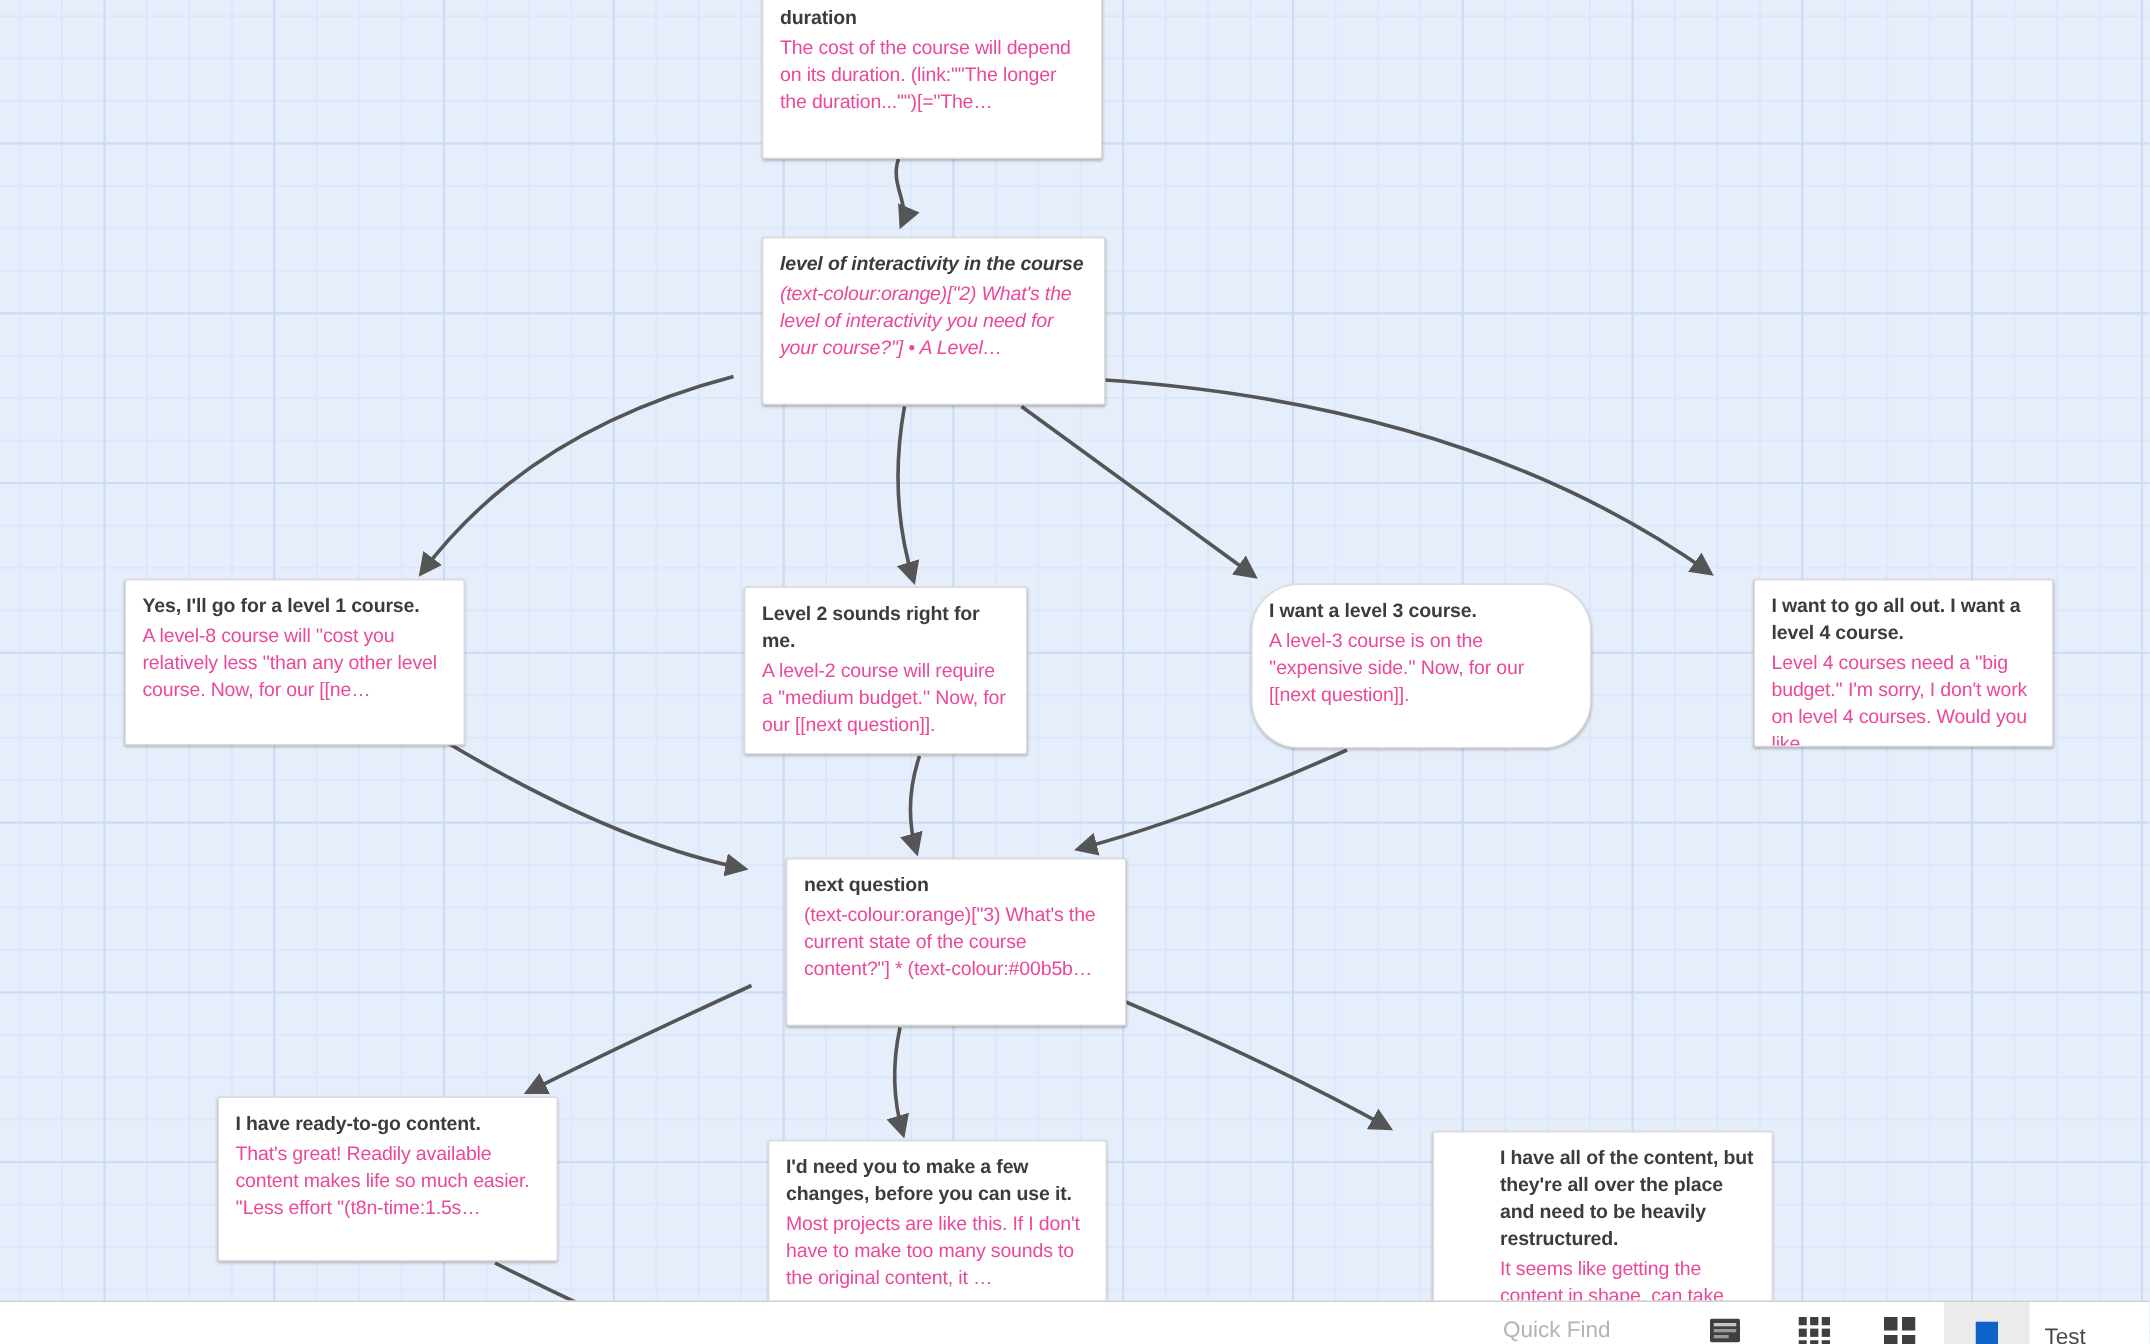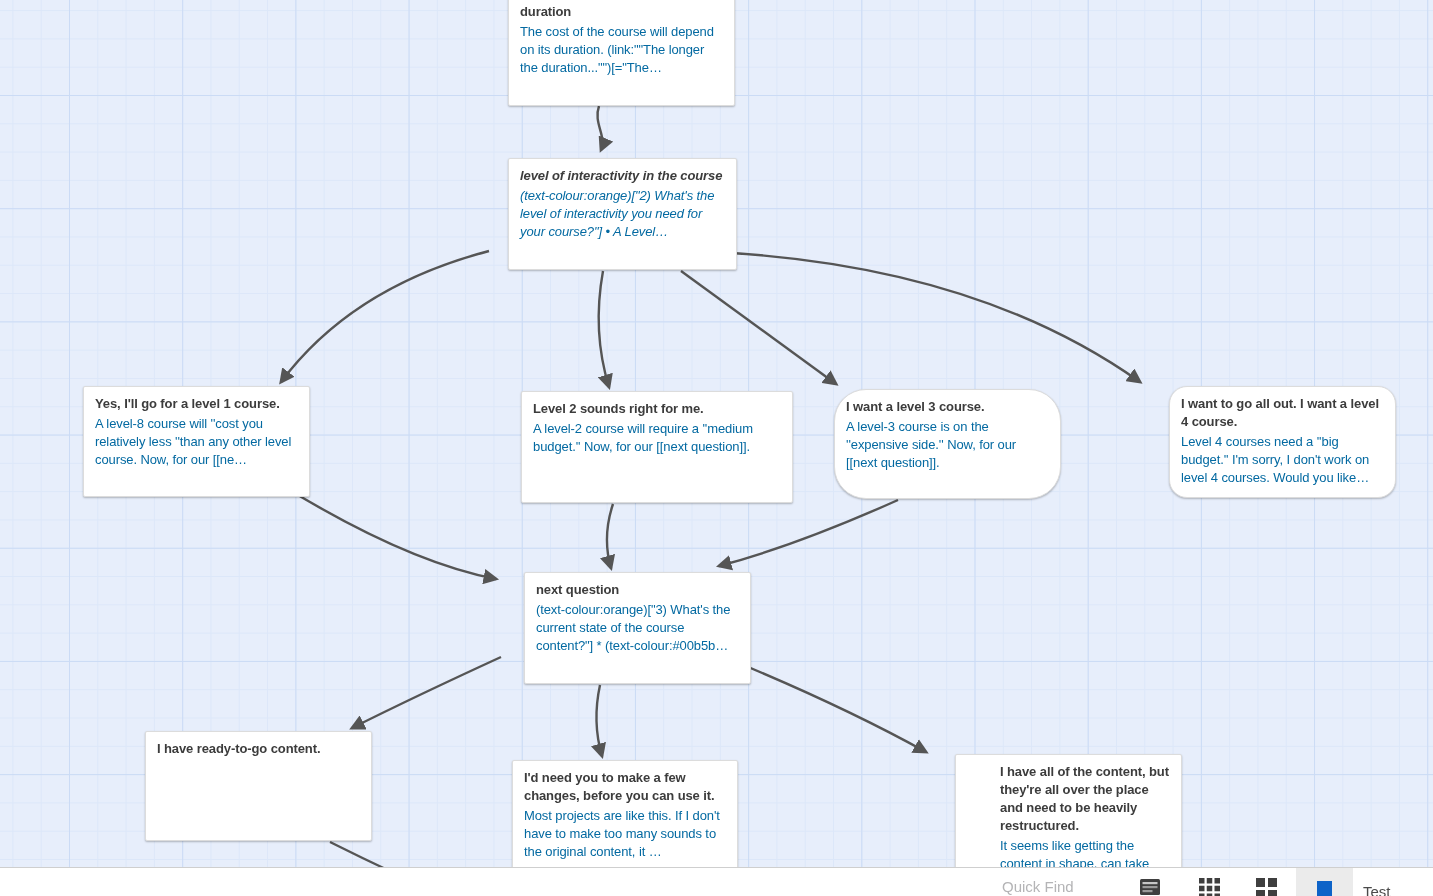--- a/index.html
+++ b/index.html
@@ -18,21 +18,21 @@
   #links-svg{position:absolute;left:0;top:0;width:1433px;height:896px;z-index:1;
     fill:none;stroke:#555555;stroke-width:2.4px;}
   #board-layer{position:absolute;left:0;top:0;width:100%;height:100%;z-index:2;margin-left:24px;}
   .passage{
     position:absolute;background:#ffffff;border:1px solid #dcdcdc;border-radius:2px;
     box-shadow:0 1px 2px rgba(0,0,0,0.25);
     padding:8px 11px;box-sizing:border-box;overflow:hidden;cursor:pointer;
   }
   .ptitle{font-size:13px;font-weight:bold;color:#3c3c3c;line-height:18px;
     letter-spacing:-0.1px;margin-bottom:2px;}
-  .pexcerpt{font-size:13px;color:#0369a1;line-height:18px;letter-spacing:-0.1px;
+  .pexcerpt{font-size:13px;color:#ec4899;line-height:18px;letter-spacing:-0.1px;
     word-wrap:break-word;}
   #toolbar{
     position:absolute;left:0;bottom:0;width:100%;height:28px;background:#ffffff;
     border-top:1px solid #cfcfcf;z-index:10;overflow:hidden;
   }
   #quick-find{
     position:absolute;left:1000px;top:9px;width:150px;border:none;outline:none;
     background:transparent;font-family:"Liberation Sans",sans-serif;font-size:15px;color:#6a6a6a;
   }
   #quick-find::placeholder{color:#b4b4b6;opacity:1;}
@@ -77,38 +77,39 @@
       <div class="pexcerpt">The cost of the course will depend on its duration. (link:""The longer the duration..."")[="The…</div>
     </div>
     <div class="passage" style="left: 484px; top: 158px; width: 229px; height: 112px; font-style: italic;">
       <div class="ptitle">level of interactivity in the course</div>
       <div class="pexcerpt">(text-colour:orange)["2) What's the level of interactivity you need for your course?"] • A Level…</div>
     </div>
     <div class="passage" style="left: 59px; top: 386px; width: 227px; height: 111px;">
       <div class="ptitle">Yes, I'll go for a level 1 course.</div>
       <div class="pexcerpt">A level-8 course will ''cost you relatively less ''than any other level course. Now, for our [[ne…</div>
     </div>
-    <div class="passage" style="left: 497px; top: 391px; width: 272px; height: 112px;">
+    <div class="passage" style="left: 472px; top: 391px; width: 189px; height: 112px;">
       <div class="ptitle">Level 2 sounds right for me.</div>
       <div class="pexcerpt">A level-2 course will require a ''medium budget.'' Now, for our [[next question]].</div>
     </div>
     <div class="passage" style="left: 810px; top: 389px; width: 227px; height: 110px; border-radius: 32px;">
       <div class="ptitle">I want a level 3 course.</div>
       <div class="pexcerpt">A level-3 course is on the ''expensive side.'' Now, for our [[next question]].</div>
     </div>
-    <div class="passage" style="left: 1145px; top: 386px; width: 227px; height: 112px; border-radius: 18px;">
+    <div class="passage" style="left: 1145px; top: 386px; width: 200px; height: 112px;">
       <div class="ptitle">I want to go all out. I want a level 4 course.</div>
       <div class="pexcerpt">Level 4 courses need a ''big budget.'' I'm sorry, I don't work on level 4 courses. Would you like…</div>
     </div>
     <div class="passage" style="left: 500px; top: 572px; width: 227px; height: 112px;">
       <div class="ptitle">next question</div>
       <div class="pexcerpt">(text-colour:orange)["3) What's the current state of the course content?"] * (text-colour:#00b5b…</div>
     </div>
     <div class="passage" style="left: 121px; top: 731px; width: 227px; height: 110px;">
       <div class="ptitle">I have ready-to-go content.</div>
+      <div class="pexcerpt">That's great! Readily available content makes life so much easier. ''Less effort ''(t8n-time:1.5s…</div>
     </div>
     <div class="passage" style="left: 488px; top: 760px; width: 226px; height: 116px;">
       <div class="ptitle">I'd need you to make a few changes, before you can use it.</div>
       <div class="pexcerpt">Most projects are like this. If I don't have to make too many sounds to the original content, it …</div>
     </div>
     <div class="passage" style="left: 931px; top: 754px; width: 227px; height: 122px; padding-left: 44px;">
       <div class="ptitle">I have all of the content, but they're all over the place and need to be heavily restructured.</div>
       <div class="pexcerpt">It seems like getting the content in shape, can take some time and effort. ''More effort''(t8n…</div>
     </div>
   </div>

